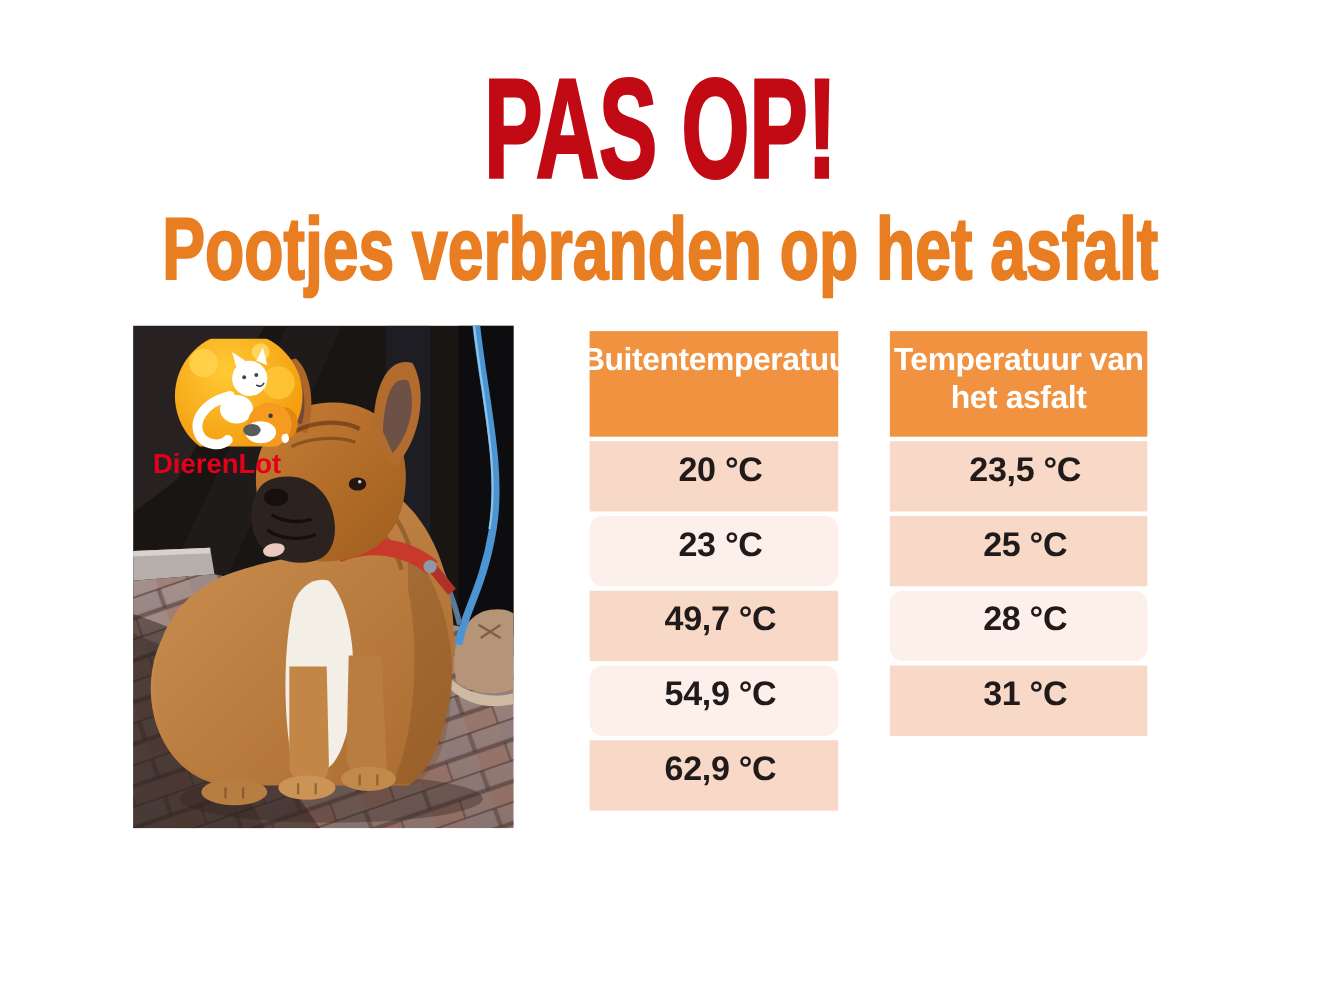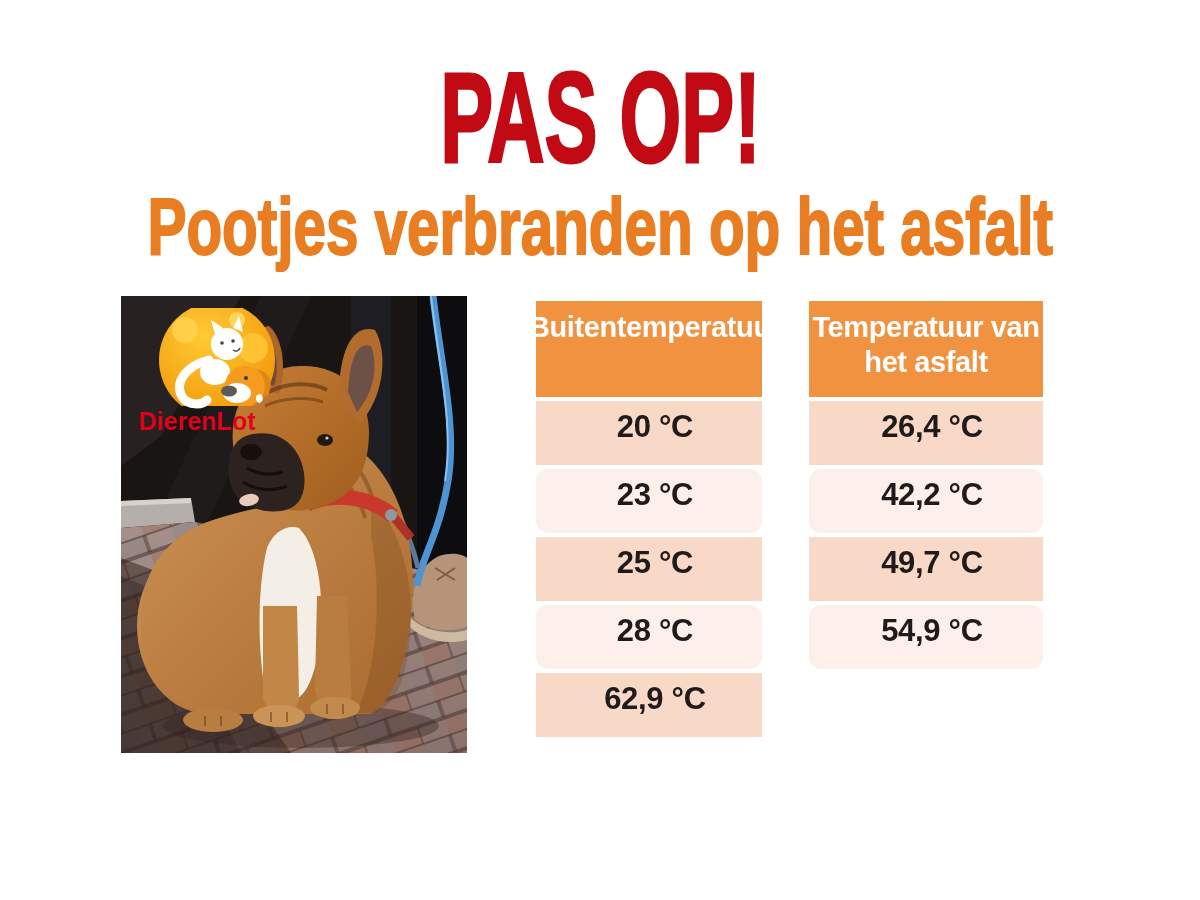--- a/index.html
+++ b/index.html
@@ -184,27 +184,27 @@
 
   <div class="temp-table">
     <div class="cell th">
       <span class="th-wrap">Buitentemperatuur</span>
     </div>
     <div class="cell th">
       <span class="th-wrap">Temperatuur van het asfalt</span>
     </div>
 
     <div class="cell td band-a">20 °C</div>
-    <div class="cell td band-a">26,4 °C</div>
+    <div class="cell td band-a">23,5 °C</div>
 
     <div class="cell td band-b">23 °C</div>
-    <div class="cell td band-b">42,2 °C</div>
 
     <div class="cell td band-a">25 °C</div>
     <div class="cell td band-a">49,7 °C</div>
 
     <div class="cell td band-b">28 °C</div>
     <div class="cell td band-b">54,9 °C</div>
 
+    <div class="cell td band-a">31 °C</div>
     <div class="cell td band-a">62,9 °C</div>
   </div>
 
 </div>
 
 </body></html>

